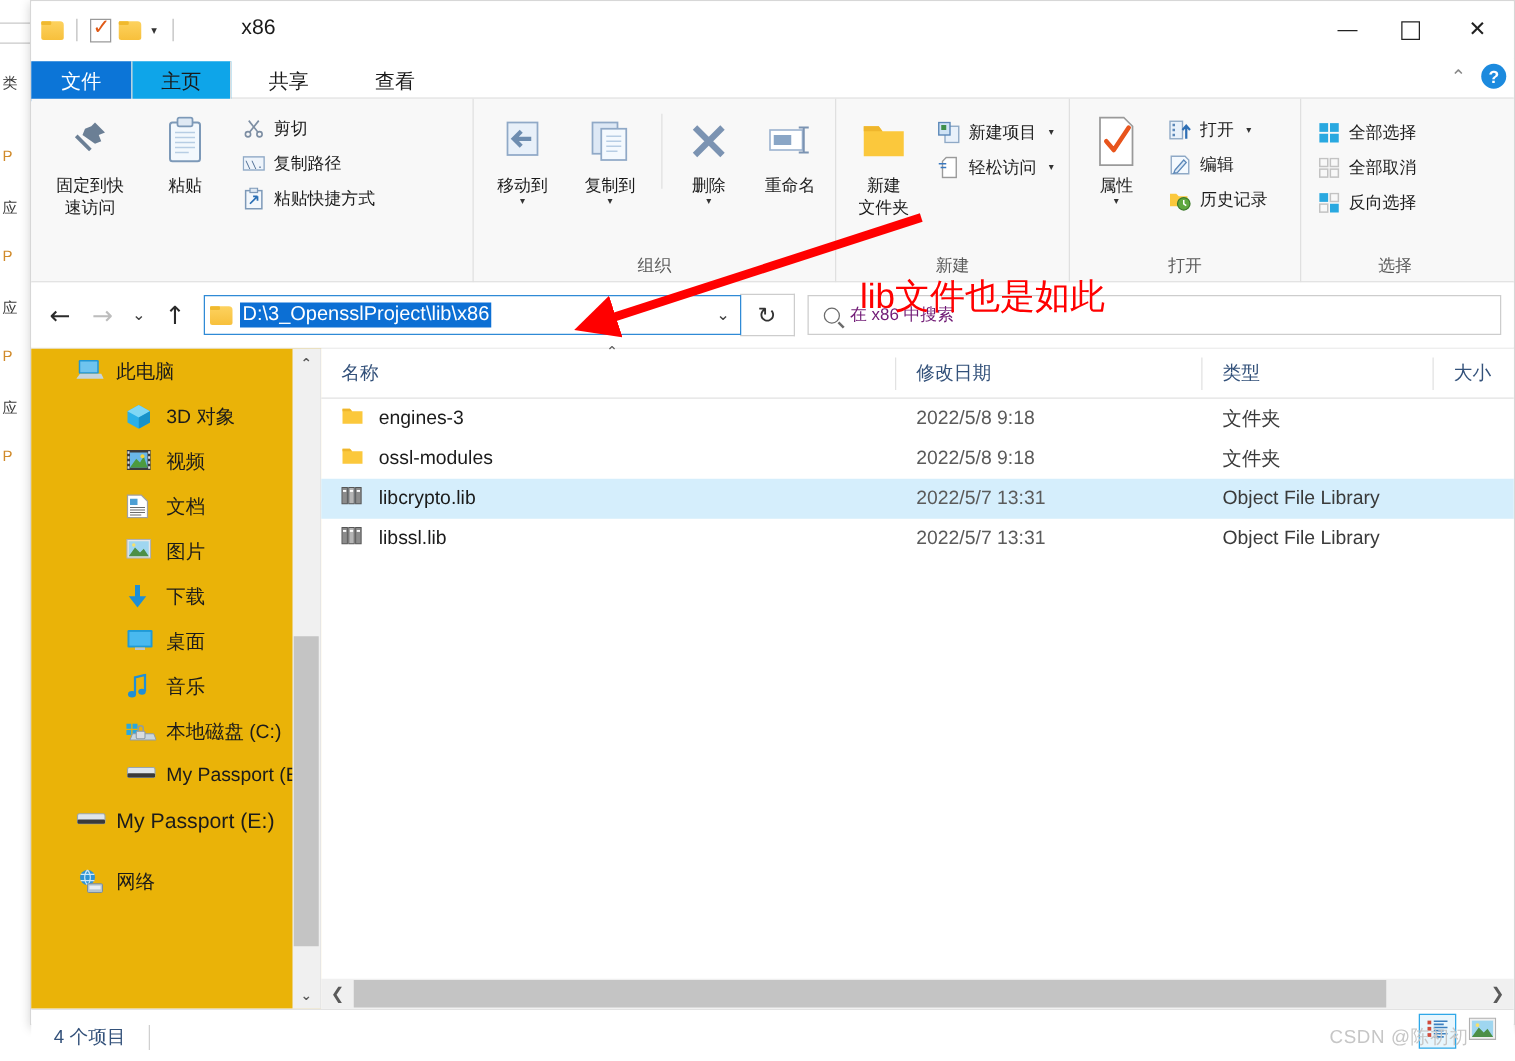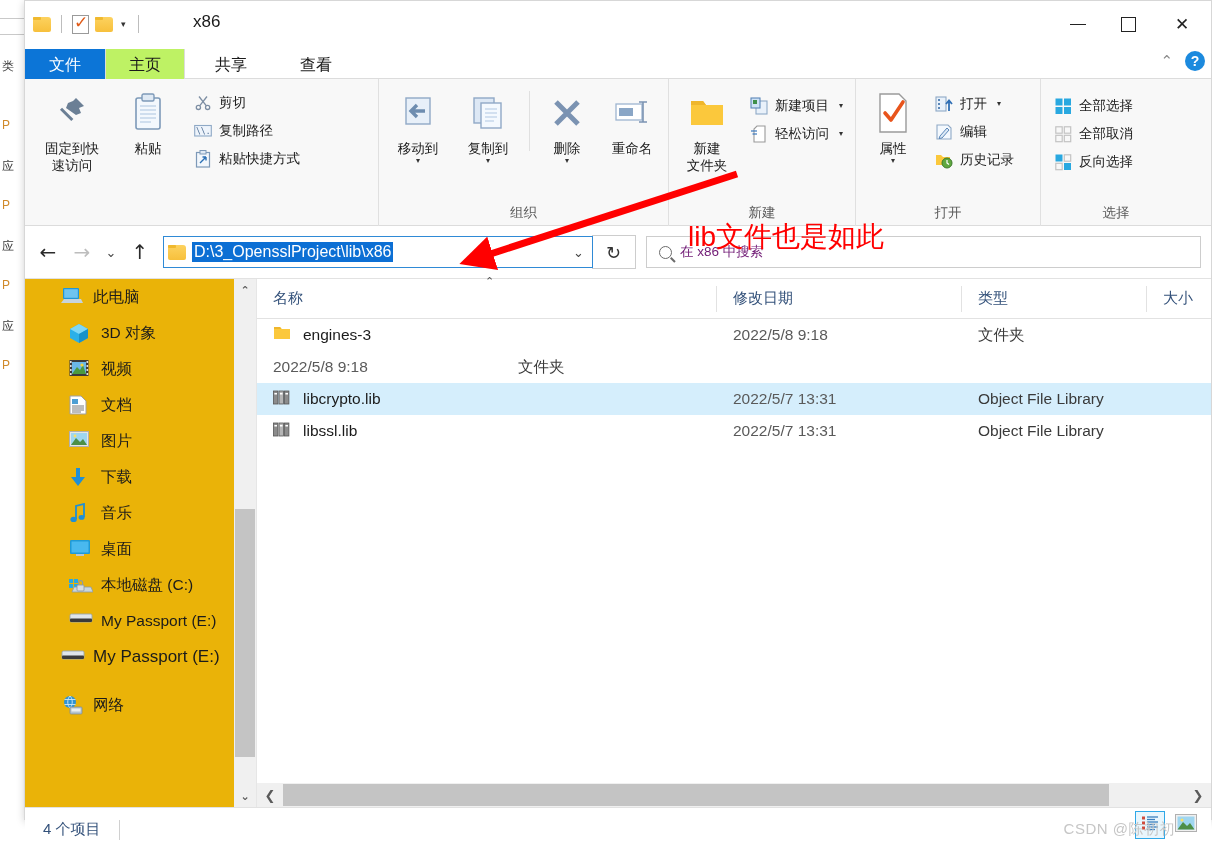--- a/index.html
+++ b/index.html
@@ -70,21 +70,21 @@
         font-size: 17px; color: #222; font-family:"DejaVu Sans", sans-serif; }
   .wc.close { width: 58px; }
   .wc-min { width: 16px; height: 1px; background:#222; }
   .wc-max { width: 15px; height: 15px; border: 1.4px solid #222; }
 
   
   .tabstrip { height: 32px; position: relative; border-bottom: 1px solid #dcdcdc; background:#ffffff; }
   .tab { position:absolute; top:2px; height:32px; display:flex; align-items:center; justify-content:center;
          font-size: 16px; color:#1a1a1a; }
   .tab.file { left: 0; width: 80px; background:#0c75d7; color:#fff; }
-  .tab.t1 { left: 80px; width: 80px; background:#bef264; border-left:1px solid #dcdcdc; border-right:1px solid #dcdcdc;
+  .tab.t1 { left: 80px; width: 80px; background:#0ea5e9; border-left:1px solid #dcdcdc; border-right:1px solid #dcdcdc;
             border-bottom:1px solid #fff; height:33px; }
   .tab.t2 { left: 161px; width: 90px; }
   .tab.t3 { left: 251px; width: 80px; }
   .ribbon-right { position:absolute; right: 6px; top: 4px; display:flex; align-items:center; gap:12px; }
   .chev-up { color:#888; font-size: 15px; font-family:"DejaVu Sans",sans-serif; }
   .help-btn { width: 20px; height: 20px; border-radius: 50%; background:#1c8ade; color:#fff;
               font-size: 14px; font-weight:bold; display:flex; align-items:center; justify-content:center; }
 
   
   .ribbon { height: 147px; background: #f8f8f8; border-bottom: 1px solid #dcdcdc; position: relative; display:flex; }
@@ -123,21 +123,21 @@
   .mag::after { content:""; position:absolute; right:-5px; bottom:-3px; width:6px; height:1.6px; background:#6b6b6b;
                 transform: rotate(45deg); }
 
   
   .content { display: flex; height: 529px; border-top: 1px solid #e2e2e2; }
 
   
   .navpane { width: 232px; position: relative; background:#eab308; border-right:1px solid #e6e6e6; }
   .navlist { position:absolute; left:0; top:0; right: 22px; bottom:0; overflow:hidden; }
   .navitem { height: 36px; display:flex; align-items:center; gap: 10px; padding-left: 36px; font-size: 15.5px; color:#1b1b1b; white-space:nowrap; }
-  .navitem.indent2 { padding-left: 44px; }
+  .navitem.indent2 { padding-left: 76px; }
   .navitem.sel { background:#d6d6d6; }
   .navicon { width: 22px; height: 20px; flex: 0 0 22px; position:relative; }
 
   .navscroll { position:absolute; right:0; top:0; width: 22px; bottom:0; background:#f0f0f0; }
   .nsarrow { height: 22px; display:flex; align-items:center; justify-content:center; font-size: 11px; color:#5a5a5a;
              font-family:"DejaVu Sans",sans-serif; font-weight:bold; }
   .nsthumb { position:absolute; left:1px; width:20px; background:#c4c4c4; }
 
   
   .filepane { flex: 1; position: relative; background:#fff; }
@@ -580,37 +580,37 @@
         <div class="navitem indent2">
           <span class="navicon">
             <svg width="18" height="20" viewBox="0 0 18 20">
               <path d="M7 1 H11 V10 H16 L9 19 L2 10 H7 Z" fill="#1f8fd6"></path>
             </svg>
           </span>
           <span>下载</span>
         </div>
         <div class="navitem indent2">
           <span class="navicon">
+            <svg width="22" height="18" viewBox="0 0 22 18">
+              <rect x="1" y="1" width="20" height="14" rx="1" fill="#1f9ad6"></rect>
+              <rect x="2.5" y="2.5" width="17" height="11" fill="#49b9ef"></rect>
+              <rect x="7" y="15" width="8" height="2" fill="#b9c7d1"></rect>
+            </svg>
+          </span>
+          <span>桌面</span>
+        </div>
+        <div class="navitem indent2">
+          <span class="navicon">
             <svg width="18" height="20" viewBox="0 0 18 20">
               <path d="M7 16 V3 L15 1 V14" stroke="#1f8fd6" stroke-width="1.8" fill="none"></path>
               <ellipse cx="4.6" cy="16.4" rx="3.2" ry="2.6" fill="#1f8fd6"></ellipse>
               <ellipse cx="12.6" cy="14.4" rx="3" ry="2.4" fill="#1f8fd6"></ellipse>
             </svg>
           </span>
           <span>音乐</span>
-        </div>
-        <div class="navitem indent2">
-          <span class="navicon">
-            <svg width="22" height="18" viewBox="0 0 22 18">
-              <rect x="1" y="1" width="20" height="14" rx="1" fill="#1f9ad6"></rect>
-              <rect x="2.5" y="2.5" width="17" height="11" fill="#49b9ef"></rect>
-              <rect x="7" y="15" width="8" height="2" fill="#b9c7d1"></rect>
-            </svg>
-          </span>
-          <span>桌面</span>
         </div>
         <div class="navitem indent2">
           <span class="navicon">
             <svg width="24" height="18" viewBox="0 0 24 18">
               <g fill="#29a8e0">
                   <rect x="0" y="4" width="4" height="4"></rect>
                   <rect x="5" y="4" width="4" height="4"></rect>
                   <rect x="0" y="9" width="4" height="4"></rect>
                   <rect x="5" y="9" width="4" height="4"></rect>
                 </g>
@@ -676,20 +676,29 @@
               </svg>
           </span>
           <span>engines-3</span>
         </div>
         <div class="fr-cell" style="width:245px">2022/5/8 9:18</div>
         <div class="fr-cell type" style="width:185px">文件夹</div>
         <div class="fr-cell" style="width:60px"></div>
       </div>
 
       <div class="filerow">
+        <div class="fr-name" style="width:460px">
+          <span>
+            <svg width="18" height="16" viewBox="0 0 18 16">
+                <path d="M1 2 H7 L8.6 4 H17 V14 H1 Z" fill="#fbc83c"></path>
+                <path d="M1 2 H7 L8.6 4 H1 Z" fill="#efb62c"></path>
+              </svg>
+          </span>
+          <span>ossl-modules</span>
+        </div>
         <div class="fr-cell" style="width:245px">2022/5/8 9:18</div>
         <div class="fr-cell type" style="width:185px">文件夹</div>
         <div class="fr-cell" style="width:60px"></div>
       </div>
 
       <div class="filerow sel">
         <div class="fr-name" style="width:460px">
           <span>
             <svg width="18" height="15" viewBox="0 0 18 15">
               <rect x="0.5" y="1" width="4.4" height="13" fill="#8c8c8c" stroke="#555" stroke-width="0.8"></rect>

